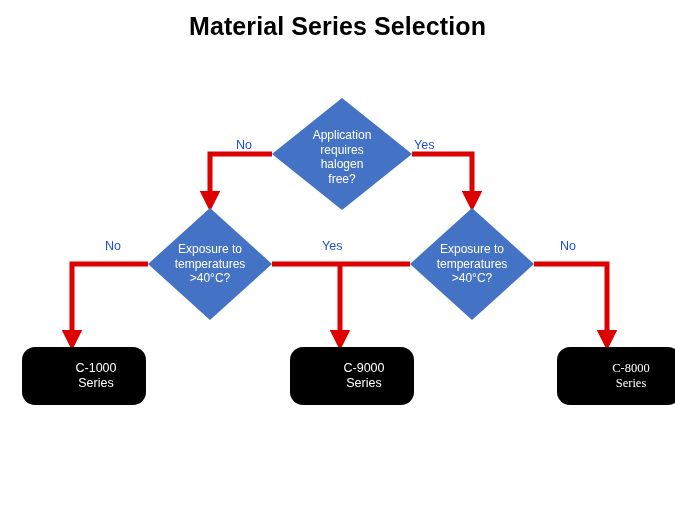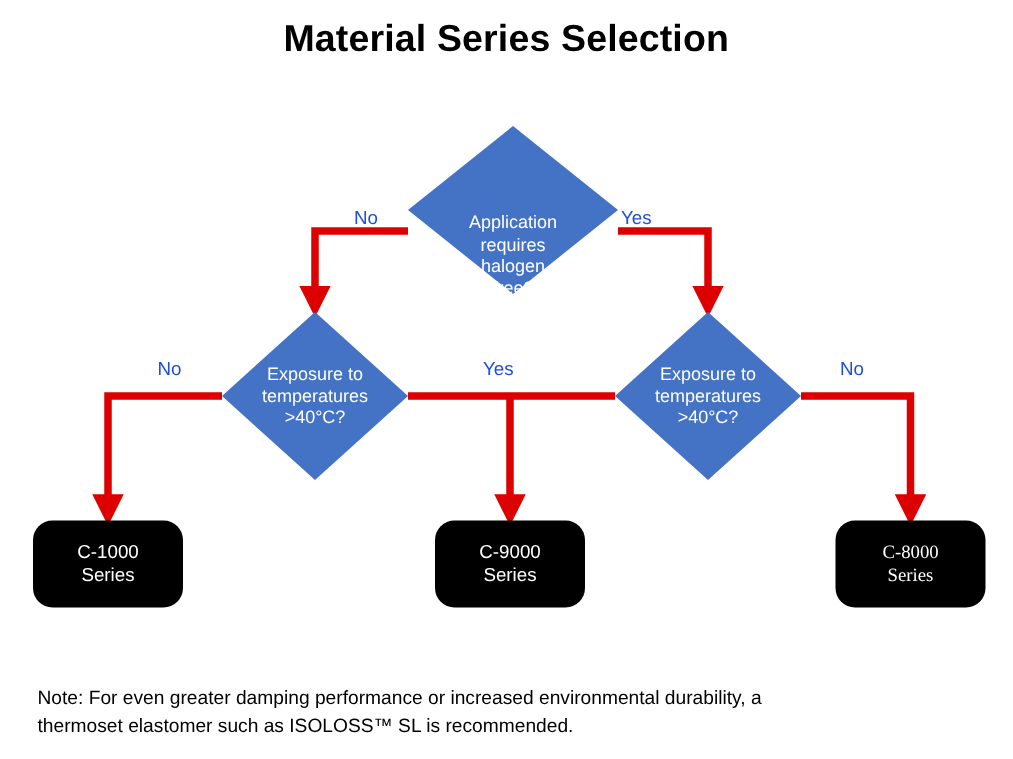--- a/index.html
+++ b/index.html
@@ -66,24 +66,23 @@
     color: #ffffff;
     font-size: 12px;
     line-height: 14.5px;
     text-align: center;
     width: 104px;
     white-space: pre-line;
   }
 
   #diamond-top {
     left: 272px;
-    top: 84px;
+    top: 98px;
     width: 140px;
     height: 112px;
-    align-items: flex-end;
   }
   #diamond-top .dlabel {
     transform: translateY(3px);
   }
   #diamond-left {
     left: 148px;
     top: 208px;
     width: 124px;
     height: 112px;
   }
@@ -98,20 +97,21 @@
   .terminal {
     position: absolute;
     background: #000000;
     border-radius: 13px;
     display: flex;
     align-items: center;
     justify-content: center;
     width: 100px;
     height: 58px;
     top: 347px;
+    padding-left: 24px;
   }
   .terminal .tlabel {
     color: #ffffff;
     font-size: 12.5px;
     line-height: 15px;
     text-align: center;
     white-space: pre-line;
   }
   #term-c1000 { left: 22px; }
   #term-c6000 { left: 290px; }
@@ -204,15 +204,14 @@
   </div>
   <div class="terminal" id="term-c6000">
     <div class="tlabel">C-9000
 Series</div>
   </div>
   <div class="terminal" id="term-c8000">
     <div class="tlabel">C-8000
 Series</div>
   </div>
 
-  <div id="note">Note: For even greater damping performance or increased environmental durability, a thermoset elastomer such as ISOLOSS™ SL is recommended.</div>
 
 </div>
 
 </body></html>

